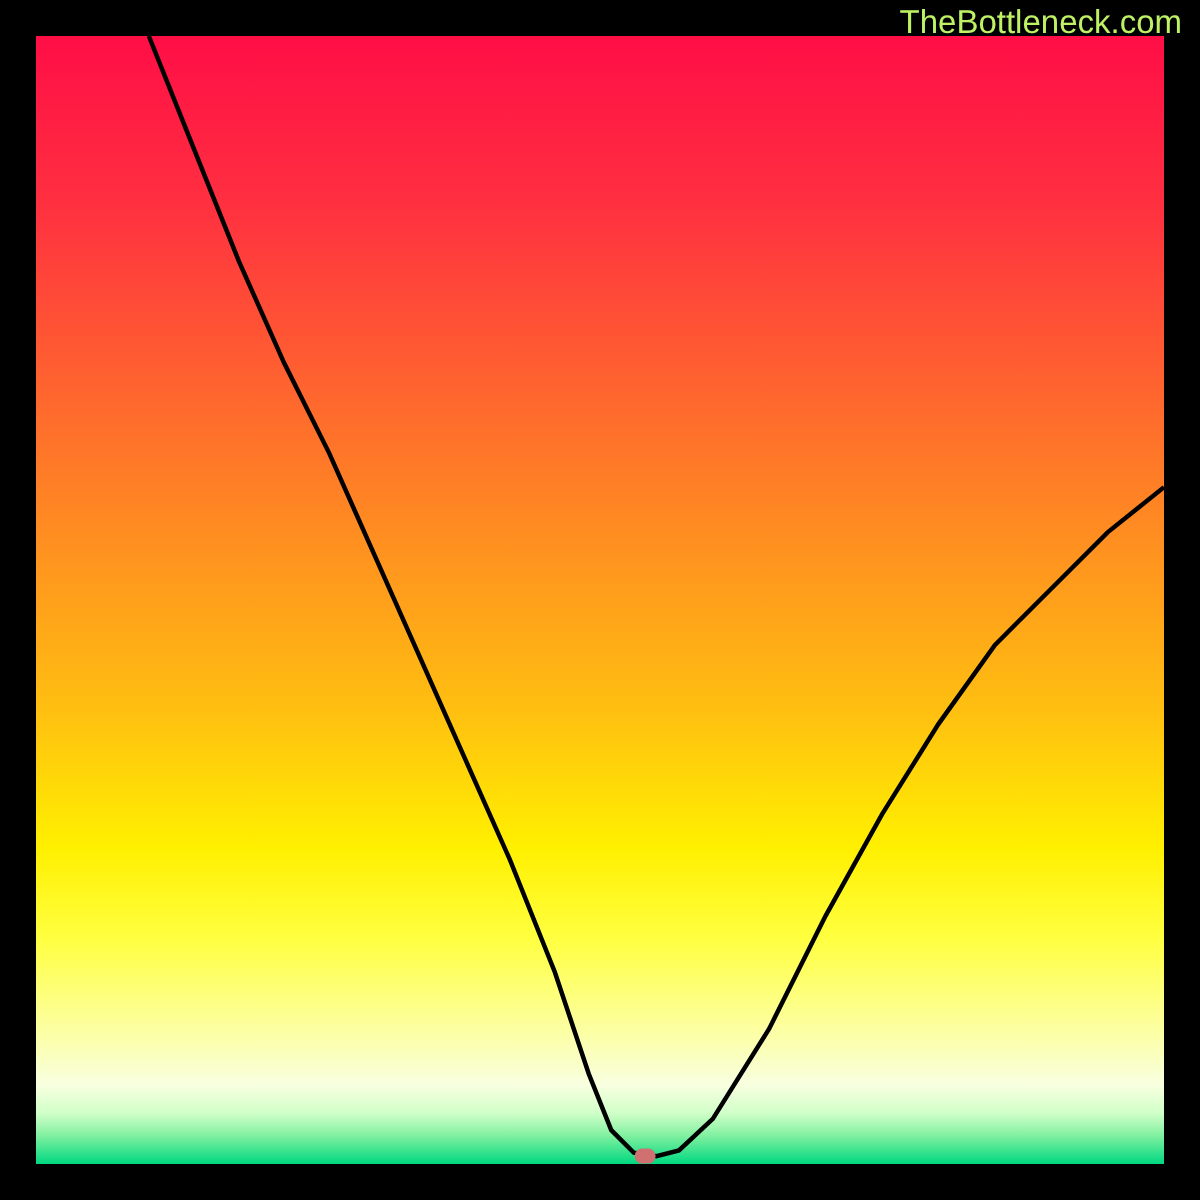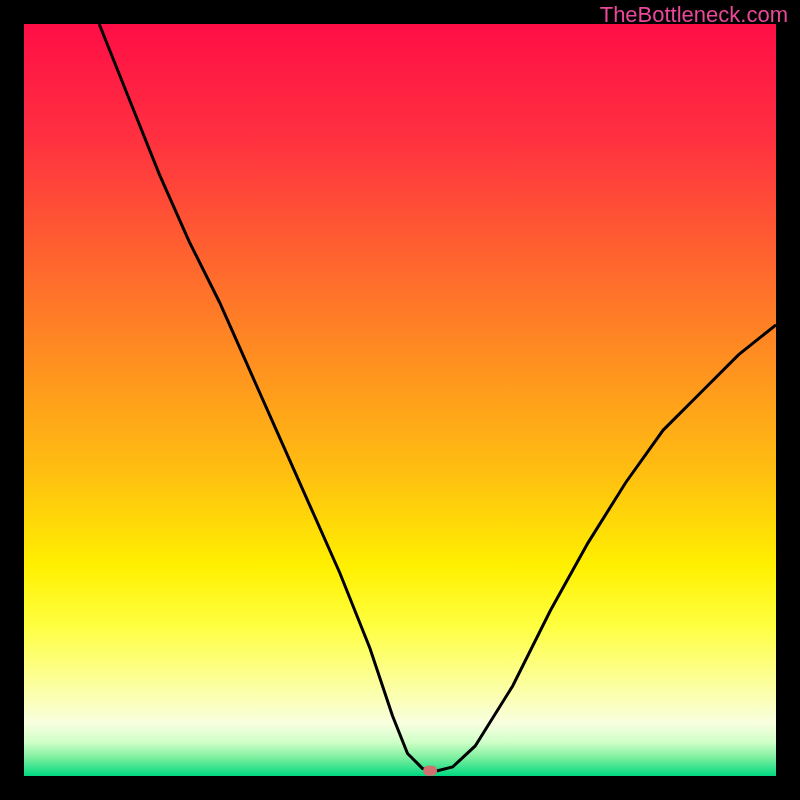--- a/index.html
+++ b/index.html
@@ -15,21 +15,21 @@
     height: 800px;
     background: #000000;
     position: relative;
   }
   .watermark {
     position: absolute;
     top: 2px;
     right: 12px;
     font-family: Arial, sans-serif;
     font-size: 22px;
-    color: #ec4899;
+    color: #bef264;
     font-weight: 500;
     z-index: 10;
   }
   .plot-wrap {
     position: absolute;
     left: 24px;
     top: 24px;
     width: 752px;
     height: 752px;
   }

